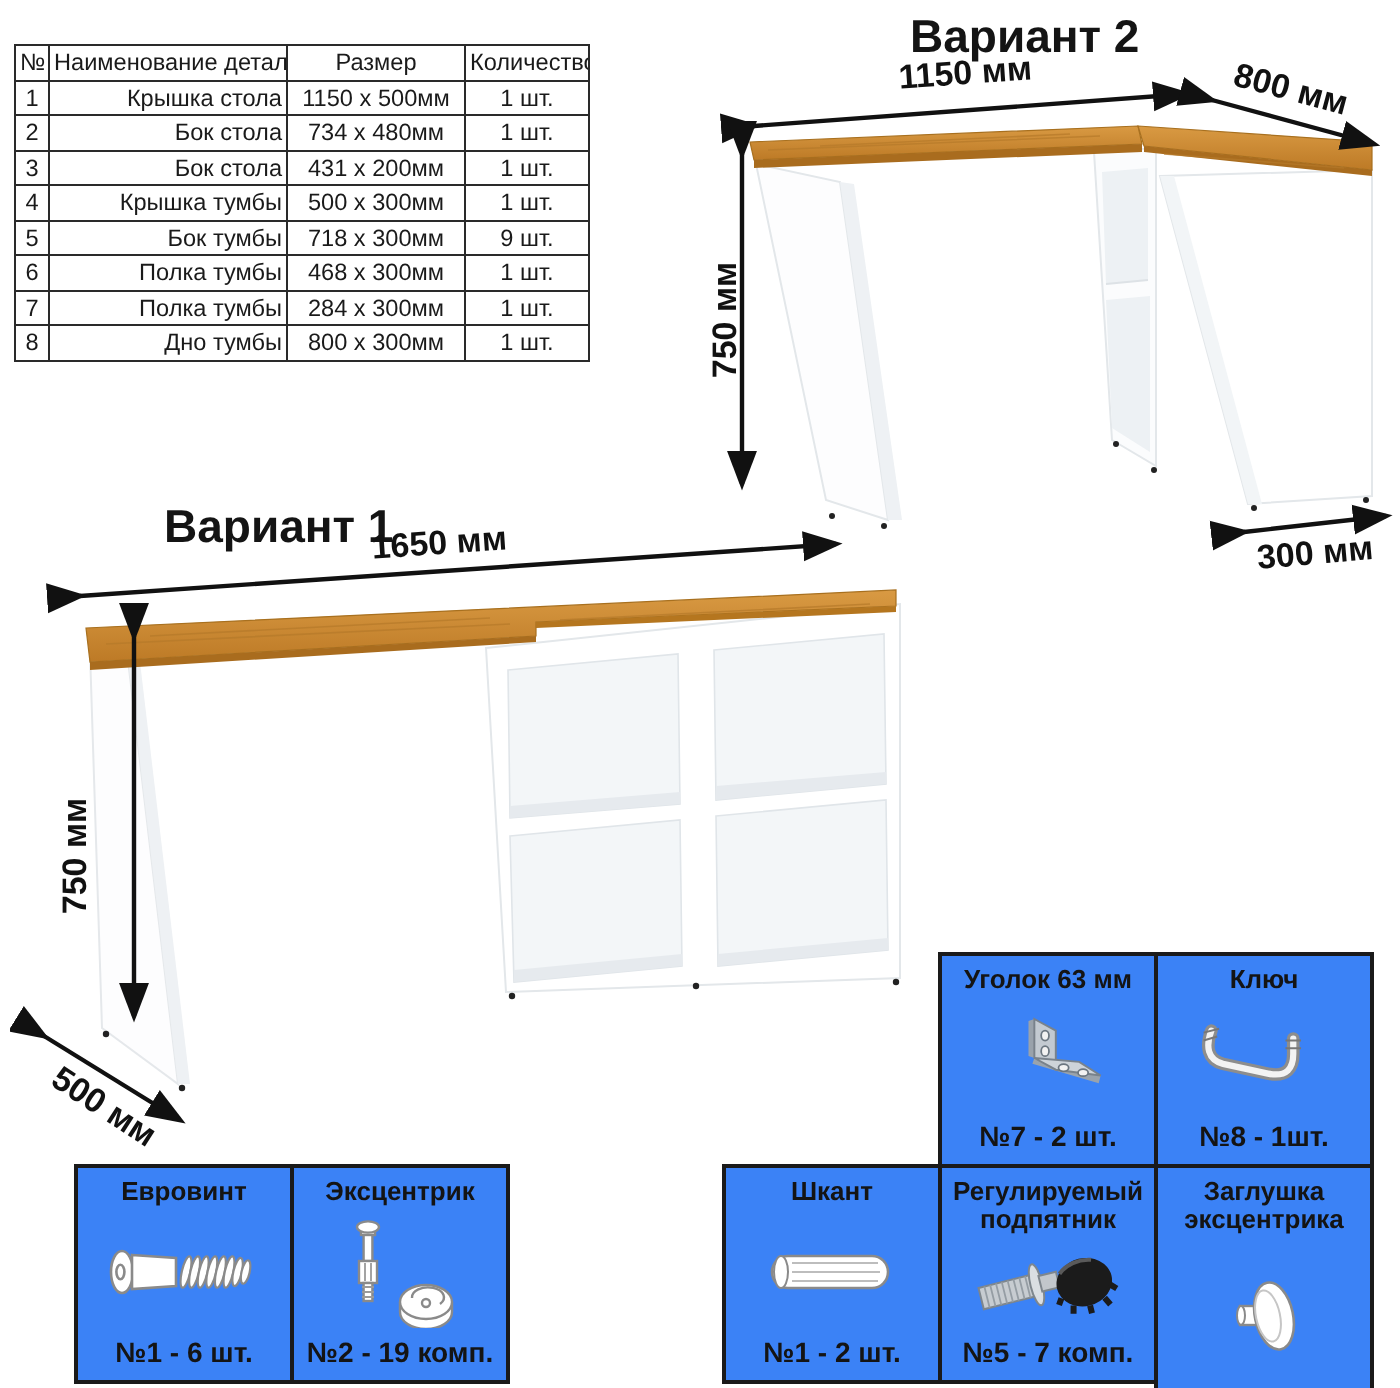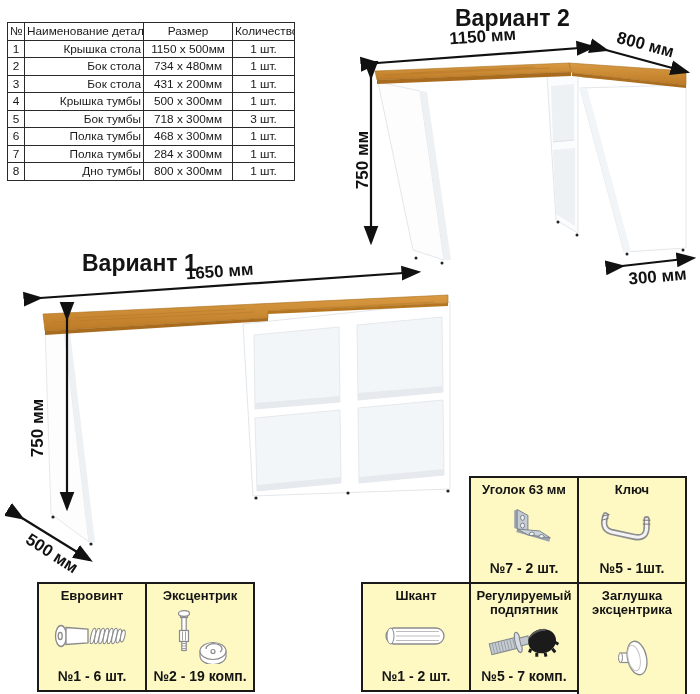--- a/index.html
+++ b/index.html
@@ -15,21 +15,21 @@
 
   
   .variant-title{position:absolute;font-size:23px;font-weight:bold;color:#141414;white-space:nowrap;text-align:right;}
   .v2-title{left:455px;top:5px;}
   .v1-title{left:82px;top:250px;}
 
   .vsvg{position:absolute;}
 
   
   .hw-box{position:absolute;width:110px;box-sizing:border-box;border:2px solid #1a1a1a;
-    background:#fef9c3;display:flex;flex-direction:column;align-items:center;}
+    background:#3b82f6;display:flex;flex-direction:column;align-items:center;}
   .hw-name{font-size:13px;font-weight:bold;color:#141414;text-align:center;line-height:1.1;
     margin-top:5px;white-space:pre-line;}
   .hw-icon{flex:1;display:flex;align-items:center;justify-content:center;}
   .hw-count{font-size:14px;font-weight:bold;color:#141414;margin-bottom:6px;white-space:nowrap;}
 
   svg text{font-family:"Liberation Sans", sans-serif;}
   .dim-label{font-size:17px;font-weight:bold;fill:#111111;}
 </style>
 </head>
 <body>
@@ -73,21 +73,21 @@
       <tr>
           <td>4</td>
           <td class="name">Крышка тумбы</td>
           <td>500 х 300мм</td>
           <td>1 шт.</td>
         </tr>
       <tr>
           <td>5</td>
           <td class="name">Бок тумбы</td>
           <td>718 х 300мм</td>
-          <td>3 шт.</td>
+          <td>9 шт.</td>
         </tr>
       <tr>
           <td>6</td>
           <td class="name">Полка тумбы</td>
           <td>468 х 300мм</td>
           <td>1 шт.</td>
         </tr>
       <tr>
           <td>7</td>
           <td class="name">Полка тумбы</td>
@@ -231,21 +231,21 @@
 
   <div class="hw-box" style="left:577px;top:476px;height:108px">
     <div class="hw-name">Ключ</div>
     <div class="hw-icon">
       <svg width="78" height="44" viewBox="0 0 80 44">
         <path d="M13,8 C10,16 11,23 19,25 L42,30 C52,32 55,27 55,20 L55,12" fill="none" stroke="#8d8d8d" stroke-width="6.5" stroke-linecap="round" stroke-linejoin="round"></path>
         <path d="M13,8 C10,16 11,23 19,25 L42,30 C52,32 55,27 55,20 L55,12" fill="none" stroke="#f3f3f3" stroke-width="3.2" stroke-linecap="round" stroke-linejoin="round"></path>
         <path d="M9,9 L17,7 M9,13 L16,11 M51,13 L59,13 M51,17 L59,17" stroke="#777" stroke-width="1"></path>
       </svg>
     </div>
-    <div class="hw-count">№5 - 1шт.</div>
+    <div class="hw-count">№8 - 1шт.</div>
   </div>
 
   <div class="hw-box" style="left:37px;top:582px;height:110px">
     <div class="hw-name">Евровинт</div>
     <div class="hw-icon">
       <svg width="80" height="42" viewBox="0 0 80 42">
         <g fill="#fff" stroke="#8a8a8a" stroke-width="1.3">
           <ellipse cx="9" cy="21" rx="5.5" ry="10.5"></ellipse>
           <ellipse cx="8.2" cy="21" rx="2" ry="3.6"></ellipse>
           <polygon points="14,12.5 36,14 36,28 14,29.5"></polygon>

